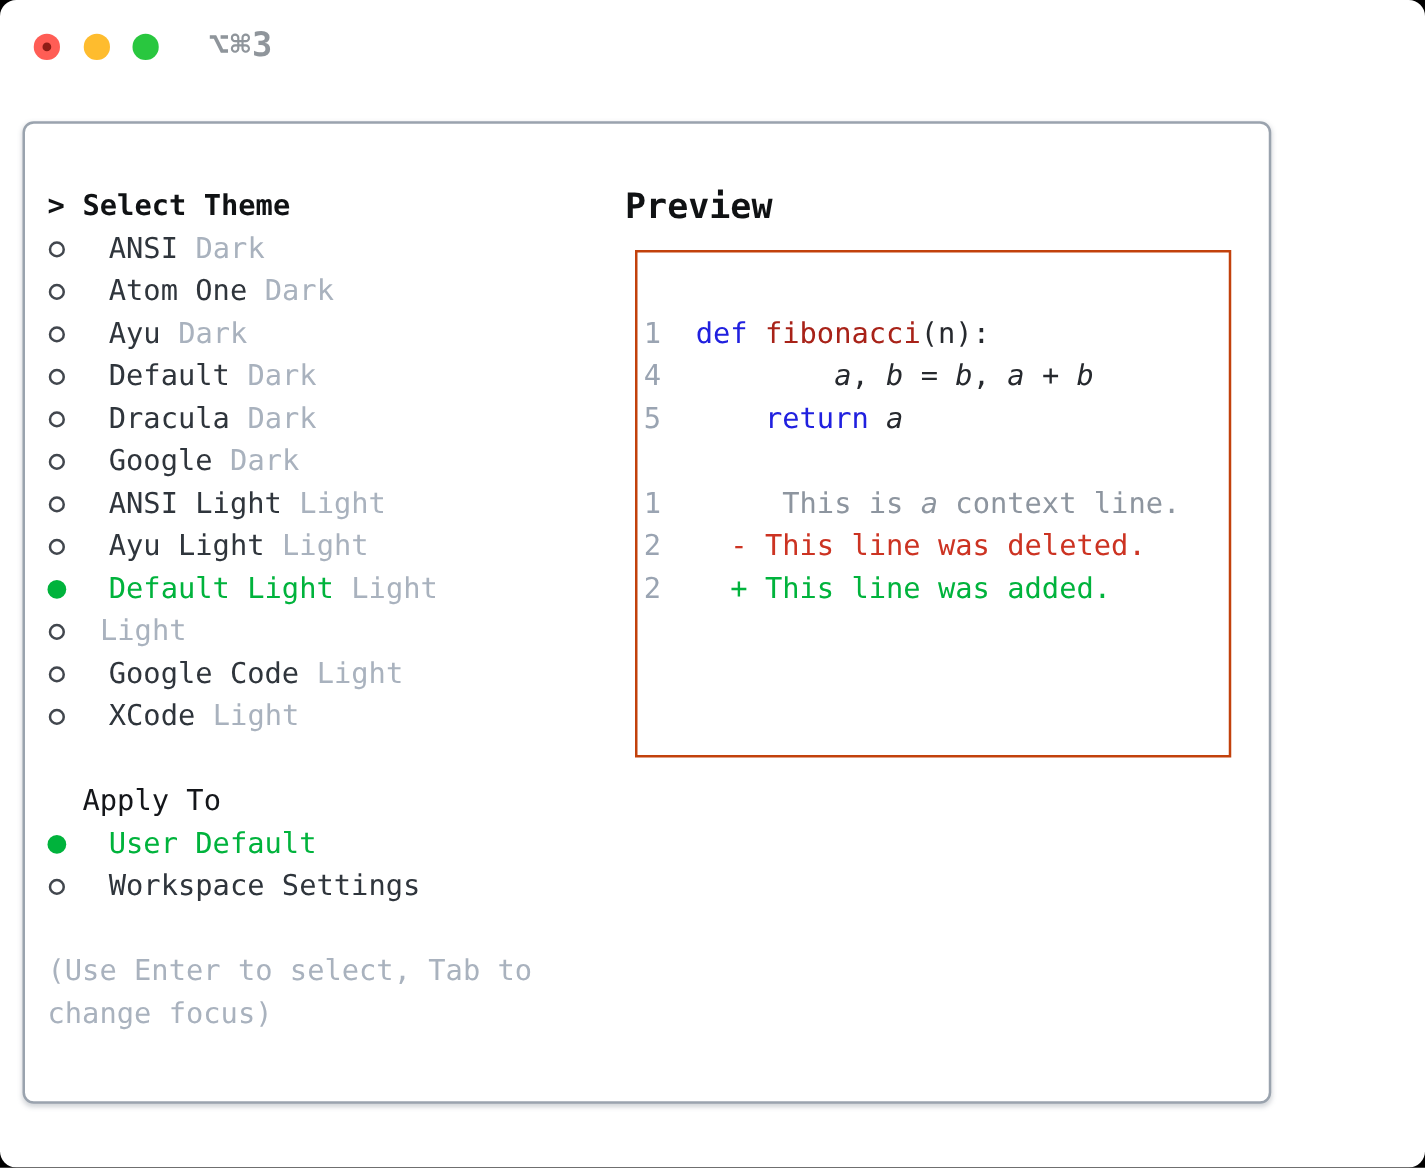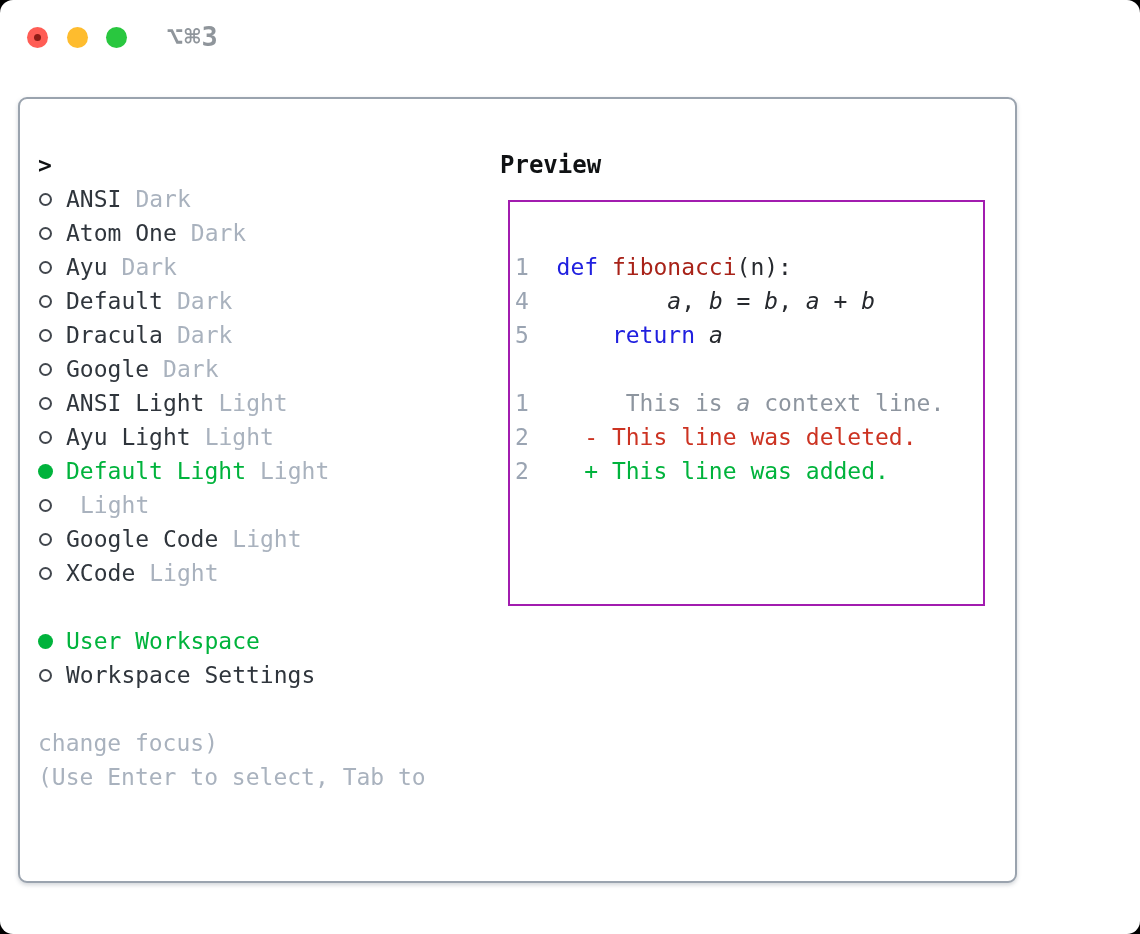--- a/index.html
+++ b/index.html
@@ -22,31 +22,31 @@
     background:#fff;border:2px solid #9aa3ae;border-radius:9px;
     box-shadow:0 2px 4px rgba(90,100,115,.28);}
   
   .left-col{position:absolute;left:18px;top:49px;font-size:23px;line-height:34px;color:#2f353c;}
   .row{display:flex;align-items:center;height:34px;white-space:pre;}
   .cell-marker{display:inline-flex;width:28px;align-items:center;}
   .prefix{font-weight:700;color:#101214;}
   .radio{width:13px;height:13px;border:2px solid #42474e;border-radius:50%;box-sizing:border-box;margin-left:1px;}
   .radio.sel{width:15px;height:15px;border:none;background:var(--green);margin-left:0;}
   .hdr{font-weight:700;color:#101214;}
-  .item-name{color:#2f353c;}
+  .item-name{color:#2f353c;margin-left:21px;}
   .row.sel .item-name{color:var(--green);text-align:center;}
   .item-variant{color:#a9b2be;margin-left:14px;}
   .apply-hdr{color:#14161a;}
   .blank{height:34px;}
   .help{color:#a9b2be;height:34px;line-height:34px;white-space:pre;}
   
-  .preview-hdr{position:absolute;left:480px;top:49px;font-size:24px;line-height:34px;
+  .preview-hdr{position:absolute;left:480px;top:49px;font-size:28px;line-height:34px;
     font-weight:700;color:#101214;}
   .preview-box{position:absolute;left:488px;top:101px;width:477px;height:406px;
-    border:2px solid #a21caf;box-sizing:border-box;background:#fff;
+    border:2px solid #c2410c;box-sizing:border-box;background:#fff;
     padding:48px 0 0 5px;overflow:hidden;}
   .crow{height:34px;line-height:34px;font-size:23px;white-space:pre;}
   .lnum{display:inline-block;width:3ch;color:#9aa4b2;}
   .seg-plain{color:#26292e;}
   .seg-kw{color:var(--kw-blue);}
   .seg-fn{color:var(--fn-red);}
   .seg-var{color:#26292e;font-style:italic;}
   .seg-ctx{color:#8d959f;}
   .seg-ctxvar{color:#8d959f;font-style:italic;}
   .seg-del{color:var(--del-red);}
@@ -64,49 +64,54 @@
     <div class="tl tl-min"></div>
     <div class="tl tl-zoom"></div>
     <div class="shortcut">⌥⌘3</div>
   </div>
 
   <div class="window">
 
     <div class="left-col">
       <div class="row">
         <span class="cell-marker"><span class="prefix">&gt;</span></span>
+        <span class="hdr">Select Theme</span>
       </div>
 
       <div id="theme-list">
           <div class="row"><span class="cell-marker"><span class="radio"></span></span><span class="item-name">ANSI</span><span class="item-variant">Dark</span></div>
           <div class="row"><span class="cell-marker"><span class="radio"></span></span><span class="item-name">Atom One</span><span class="item-variant">Dark</span></div>
           <div class="row"><span class="cell-marker"><span class="radio"></span></span><span class="item-name">Ayu</span><span class="item-variant">Dark</span></div>
           <div class="row"><span class="cell-marker"><span class="radio"></span></span><span class="item-name">Default</span><span class="item-variant">Dark</span></div>
           <div class="row"><span class="cell-marker"><span class="radio"></span></span><span class="item-name">Dracula</span><span class="item-variant">Dark</span></div>
           <div class="row"><span class="cell-marker"><span class="radio"></span></span><span class="item-name">Google</span><span class="item-variant">Dark</span></div>
           <div class="row"><span class="cell-marker"><span class="radio"></span></span><span class="item-name">ANSI Light</span><span class="item-variant">Light</span></div>
           <div class="row"><span class="cell-marker"><span class="radio"></span></span><span class="item-name">Ayu Light</span><span class="item-variant">Light</span></div>
           <div class="row sel"><span class="cell-marker"><span class="radio sel"></span></span><span class="item-name">Default Light</span><span class="item-variant">Light</span></div>
           <div class="row"><span class="cell-marker"><span class="radio"></span></span><span class="item-variant">Light</span></div>
           <div class="row"><span class="cell-marker"><span class="radio"></span></span><span class="item-name">Google Code</span><span class="item-variant">Light</span></div>
           <div class="row"><span class="cell-marker"><span class="radio"></span></span><span class="item-name">XCode</span><span class="item-variant">Light</span></div>
         </div>
 
       <div class="blank"></div>
 
+      <div class="row">
+        <span class="cell-marker"></span>
+        <span class="apply-hdr">Apply To</span>
+      </div>
 
       <div id="apply-list">
-          <div class="row sel"><span class="cell-marker"><span class="radio sel"></span></span><span class="item-name">User Workspace</span></div>
+          <div class="row sel"><span class="cell-marker"><span class="radio sel"></span></span><span class="item-name">User Default</span></div>
           <div class="row"><span class="cell-marker"><span class="radio"></span></span><span class="item-name">Workspace Settings</span></div>
         </div>
 
       <div class="blank"></div>
 
+      <div class="help">(Use Enter to select, Tab to</div>
       <div class="help">change focus)</div>
-      <div class="help">(Use Enter to select, Tab to</div>
     </div>
 
     <div class="preview-hdr">Preview</div>
 
     <div class="preview-box">
       <div id="code-list">
           <div class="crow"><span class="lnum">1</span><span class="seg-kw">def</span><span class="seg-plain"> </span><span class="seg-fn">fibonacci</span><span class="seg-plain">(n):</span></div>
           <div class="crow"><span class="lnum">4</span><span class="seg-plain">        </span><span class="seg-var">a</span><span class="seg-plain">, </span><span class="seg-var">b</span><span class="seg-plain"> = </span><span class="seg-var">b</span><span class="seg-plain">, </span><span class="seg-var">a</span><span class="seg-plain"> + </span><span class="seg-var">b</span></div>
           <div class="crow"><span class="lnum">5</span><span class="seg-plain">    </span><span class="seg-kw">return</span><span class="seg-plain"> </span><span class="seg-var">a</span></div>
           <div class="crow"><span class="lnum"></span></div>

